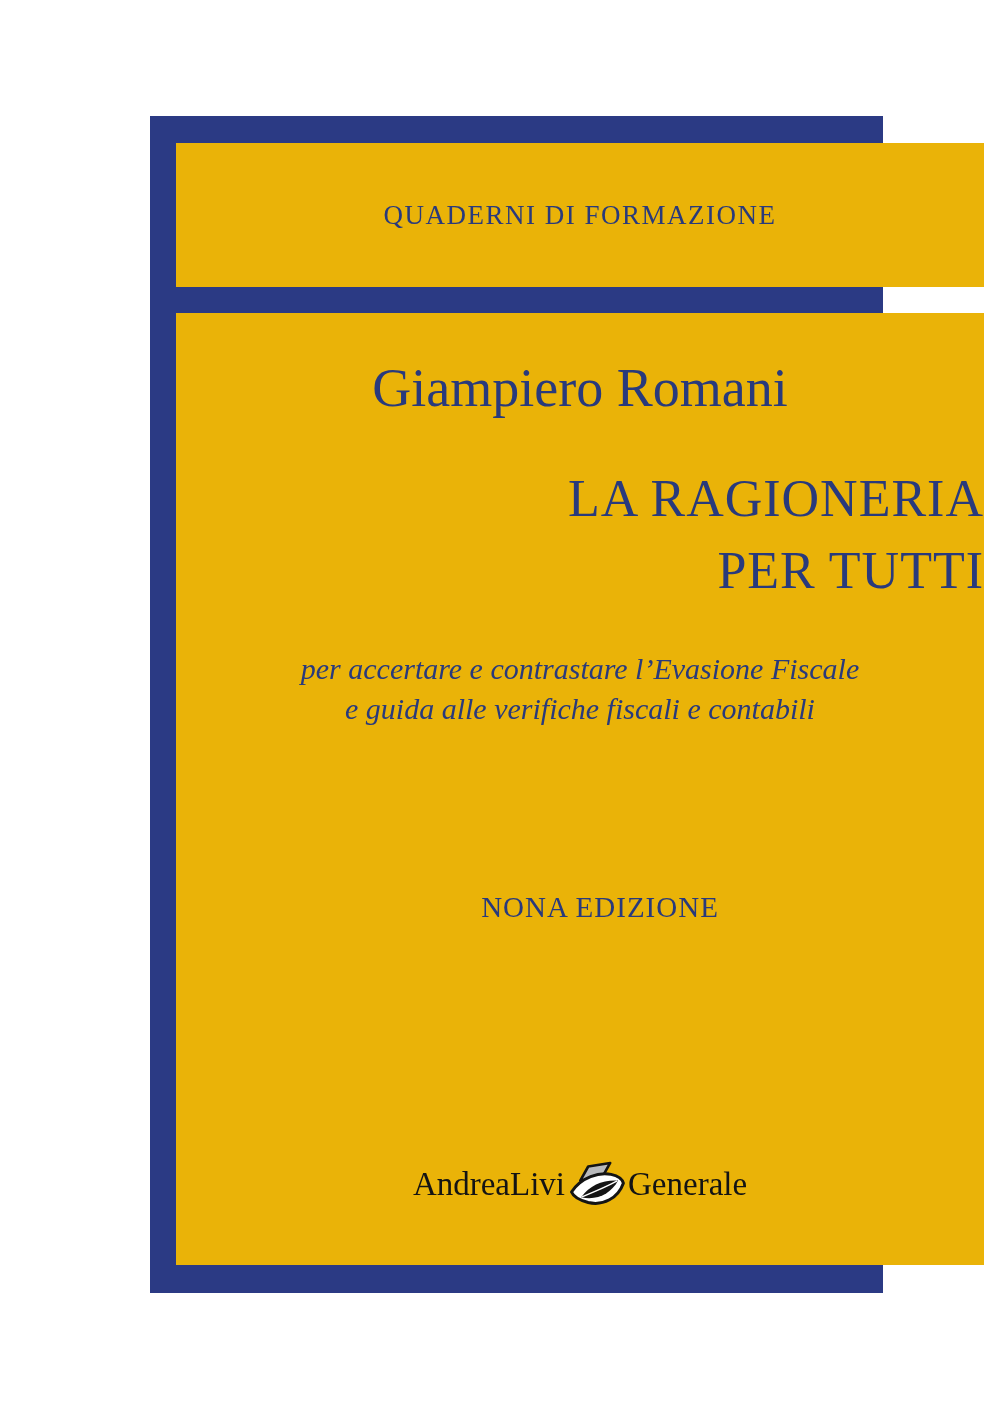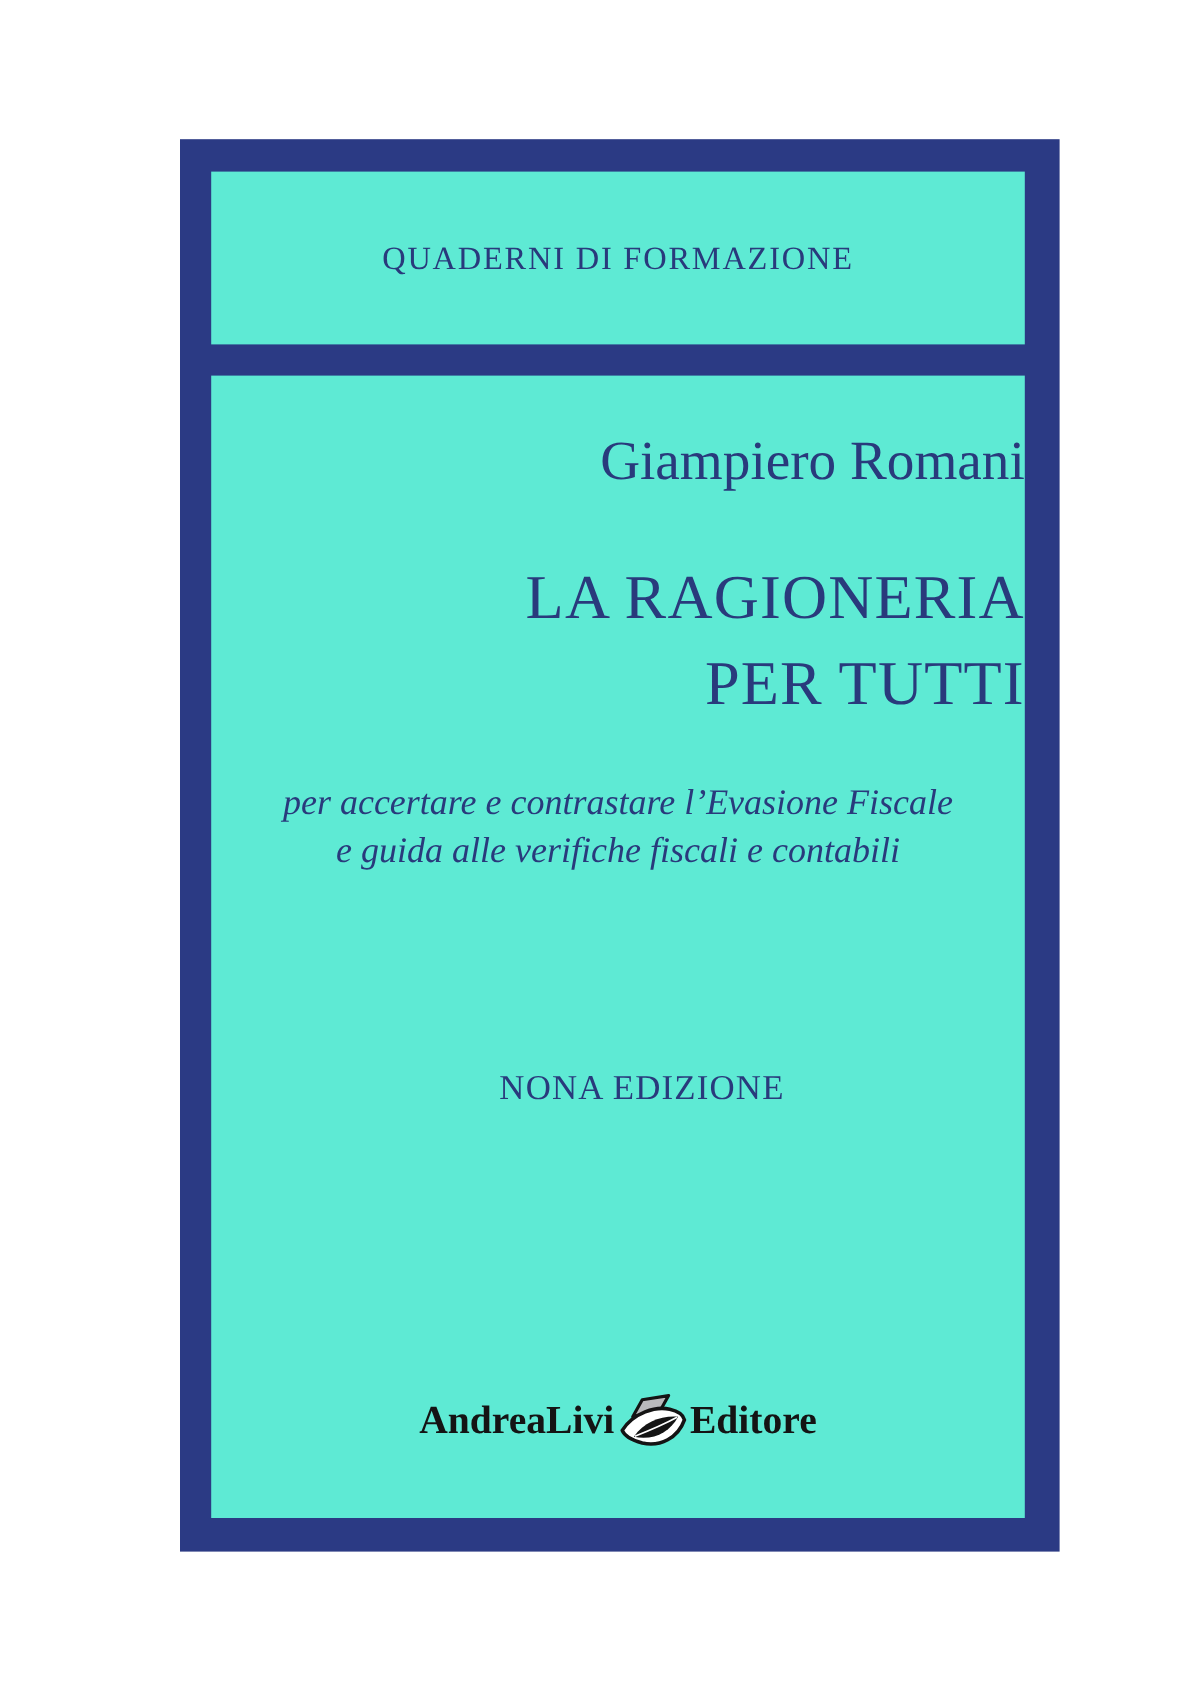--- a/index.html
+++ b/index.html
@@ -19,22 +19,22 @@
     position: absolute;
     left: 150px;
     top: 116px;
     width: 733px;
     height: 1177px;
     background: var(--frame-blue, #2b3a84);
   }
   .window {
     position: absolute;
     left: 26px;
-    width: 678px;
-    background: #5eead4;
+    width: 808px;
+    background: #eab308;
   }
   .window.header-window {
     top: 27px;
     height: 144px;
     display: flex;
     align-items: center;
     justify-content: center;
   }
   .window.main-window {
     top: 197px;
@@ -44,22 +44,22 @@
     font-size: 27px;
     letter-spacing: 1.5px;
     color: var(--text-blue, #293a7c);
     white-space: nowrap;
   }
   .author {
     position: absolute;
     top: 44px;
     left: 0;
     right: 0;
-    text-align: right;
-    font-size: 46px;
+    text-align: center;
+    font-size: 54px;
     color: var(--text-blue, #293a7c);
   }
   .book-title {
     position: absolute;
     top: 150px;
     left: 0;
     right: 0;
     text-align: right;
     font-size: 52px;
     line-height: 72px;
@@ -100,21 +100,20 @@
     position: absolute;
     top: 848px;
     left: 0;
     right: 0;
     display: flex;
     align-items: center;
     justify-content: center;
     color: var(--publisher-black, #141414);
     font-size: 33px;
     white-space: nowrap;
-    font-weight: bold;
   }
   .publisher-logo {
     display: inline-block;
     margin: 0 2px 0 3px;
   }
   .publisher-logo svg { display: block; }
 </style>
 </head>
 <body>
 
@@ -150,18 +149,18 @@
 
             <polygon points="23,6 48,2 39,18 14,22" fill="#b9babc" stroke="#141414" stroke-width="3" stroke-linejoin="round"></polygon>
 
             <path d="M4,35 C15,18 36,12 49,15 C58,17 62,21 63,25 C57,42 40,51 23,47 C12,44 6,40 4,35 Z" fill="#ffffff" stroke="#141414" stroke-width="3.4" stroke-linejoin="round"></path>
 
             <path d="M15,41 C25,27 40,21 57,22 C49,37 33,45 15,41 Z" fill="#141414"></path>
 
             <path d="M16,40.5 C30,35 44,29 56,22.5" fill="none" stroke="#ffffff" stroke-width="1.6"></path>
           </svg>
         </span>
-        <span>Editore</span>
+        <span>Generale</span>
       </div>
 
     </div>
   </div>
 </div>
 
 </body></html>

